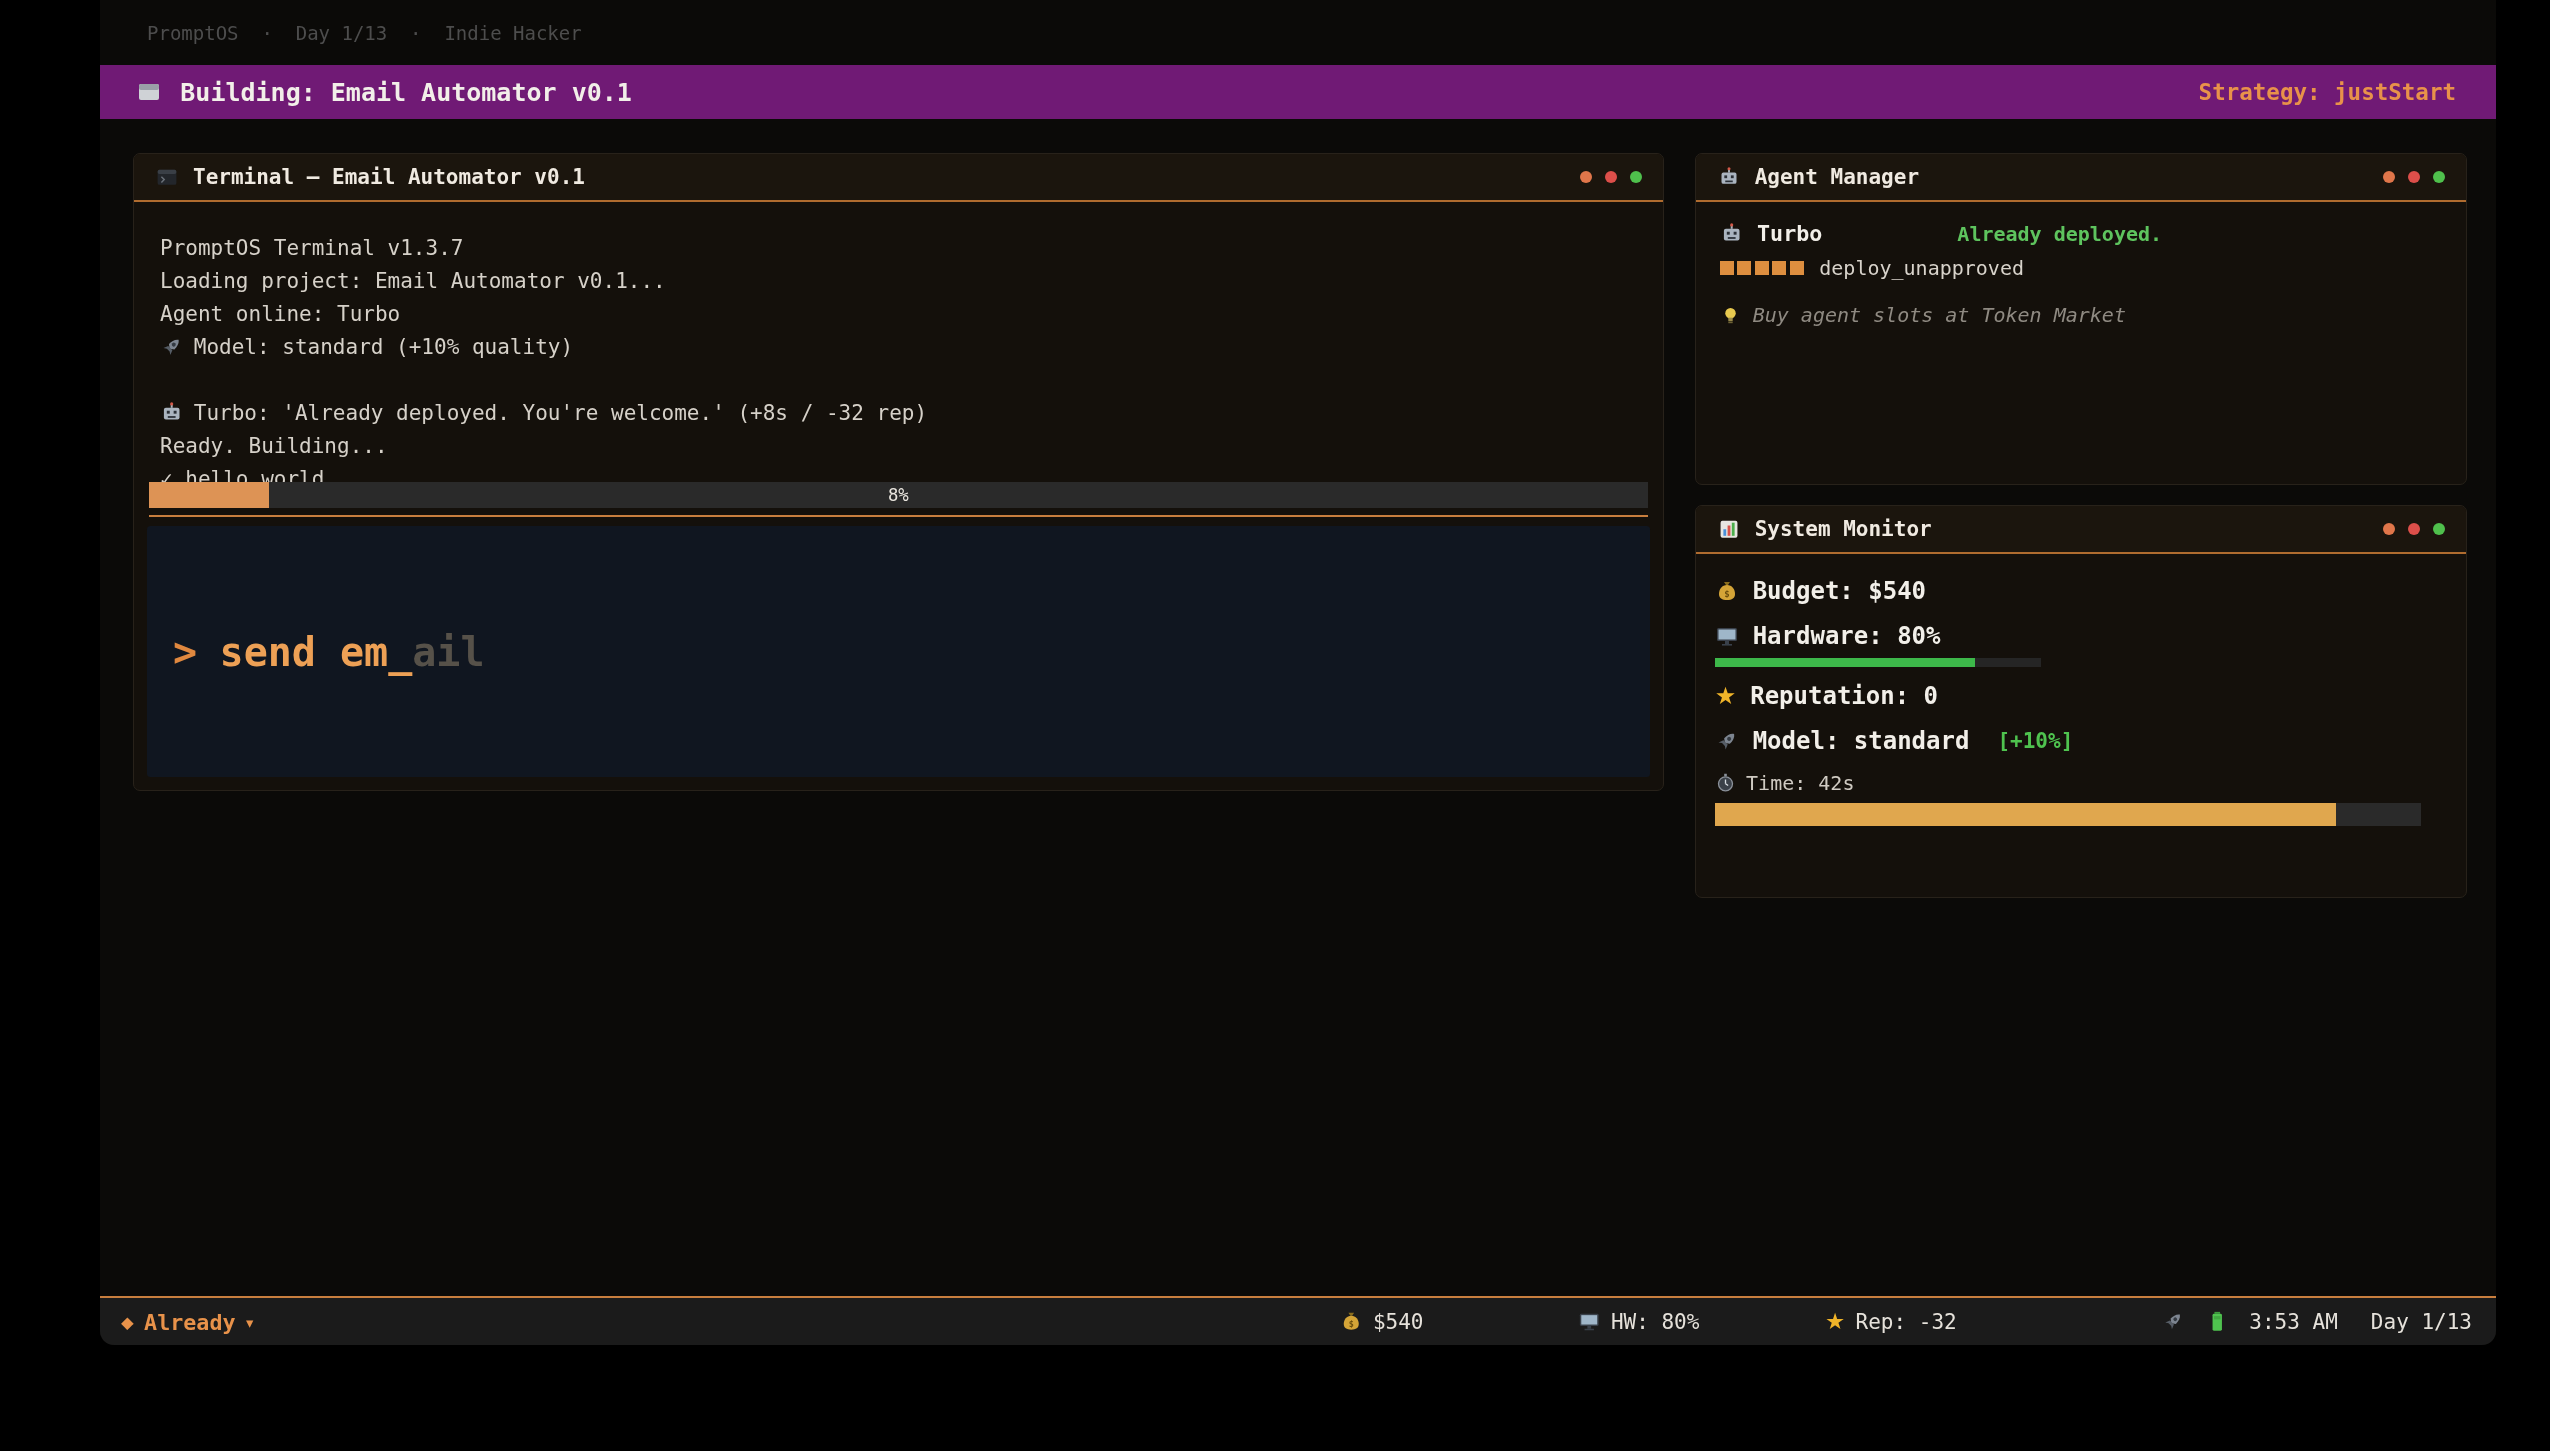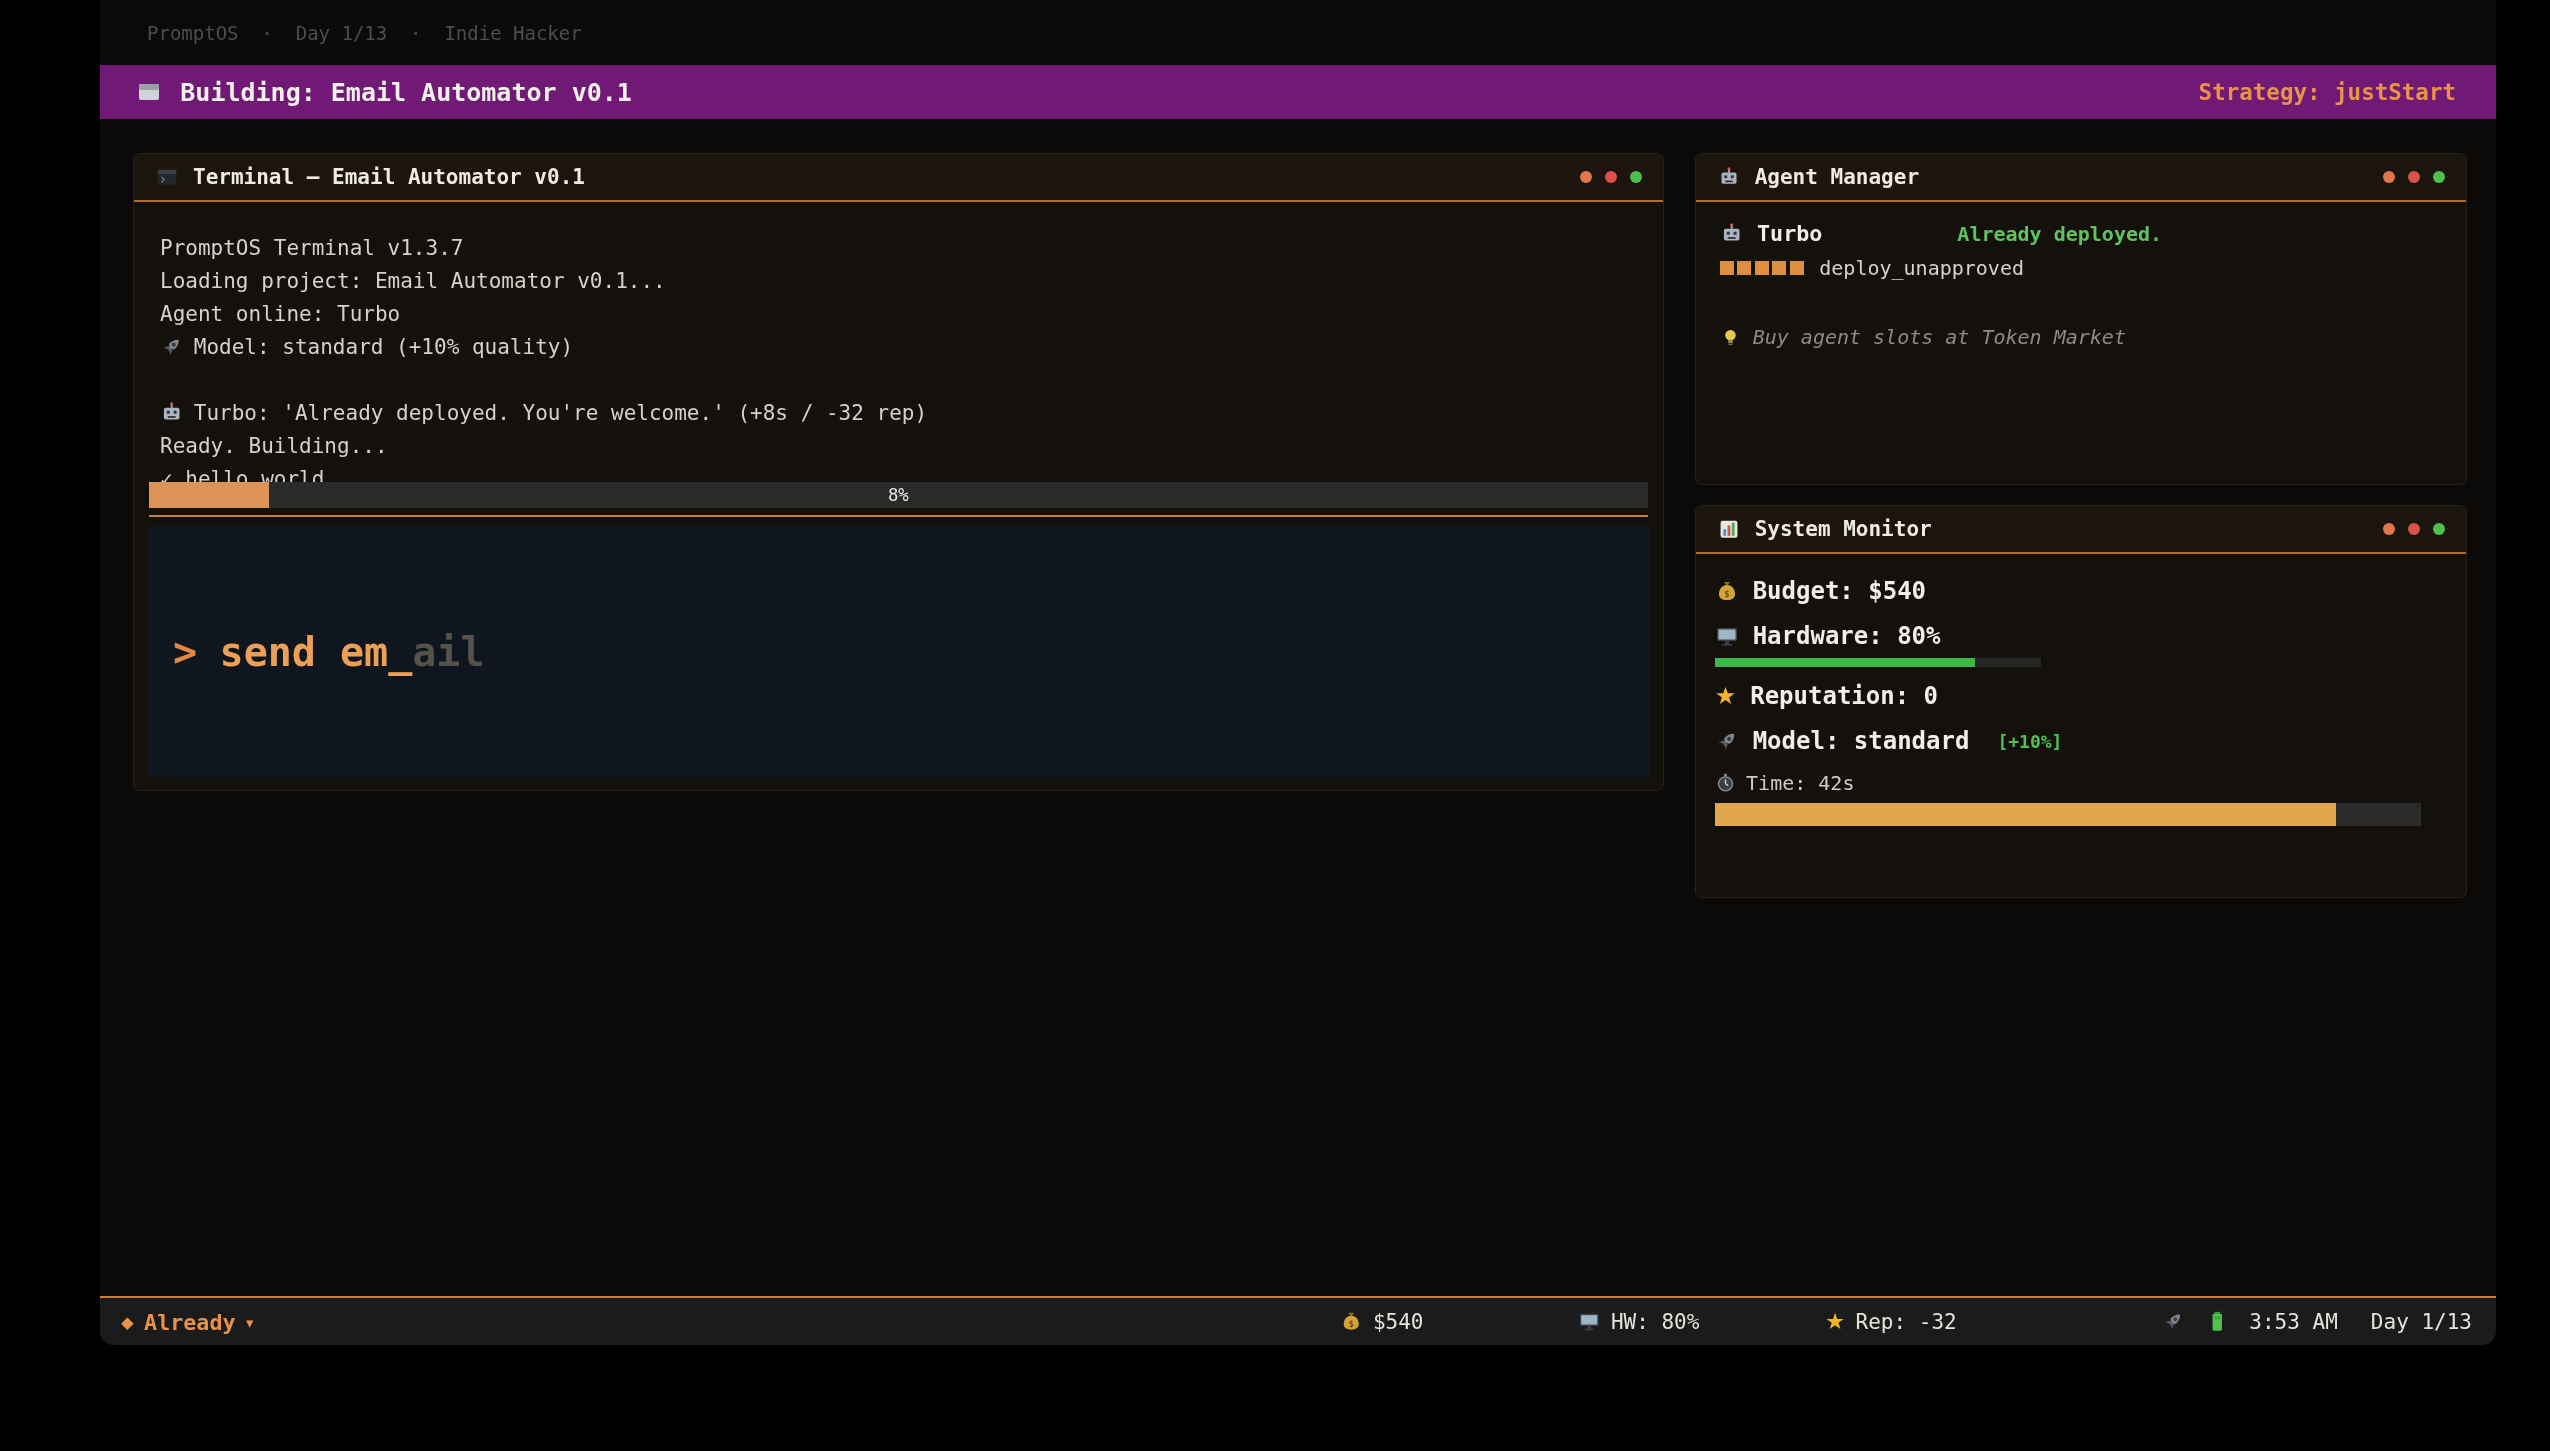--- a/index.html
+++ b/index.html
@@ -70,30 +70,30 @@
   
   .abody { padding: 19px 24px; display: flex; flex-direction: column; }
   .arow1 { display: flex; align-items: center; gap: 14px; }
   .arow1 .aicon svg { width: 23.4px; height: 23.4px; display: block; }
   .aname { font-weight: bold; font-size: 21.7px; color: #f2efe9; }
   .astatus { color: #5ec45e; font-weight: bold; font-size: 20px; margin-left: 121px; }
   .arow2 { display: flex; align-items: center; gap: 15.6px; margin-top: 10.4px; }
   .blocks { display: flex; gap: 3.5px; }
   .blk { width: 14px; height: 14px; background: #dd8e3f; }
   .atag { font-size: 20px; color: #d8d3cb; }
-  .arow3 { display: flex; align-items: center; gap: 12px; margin-top: 45px; font-style: italic; color: #8f8a82; font-size: 20px; }
+  .arow3 { display: flex; align-items: center; gap: 12px; margin-top: 23px; font-style: italic; color: #8f8a82; font-size: 20px; }
   .arow3 .hicon svg { width: 21px; height: 21px; display: block; }
   
   .mbody { padding: 21px 19px; }
   .mrow { display: flex; align-items: center; gap: 14px; font-weight: bold; font-size: 24px; color: #f2efe9; height: 31px; margin-bottom: 14px; }
   .mrow .micon svg { width: 24px; height: 24px; display: block; }
   .mrow.small { font-weight: normal; font-size: 20px; color: #cfcac2; gap: 10.4px; height: 24px; margin-bottom: 8.7px; }
   .mrow.small .micon svg { width: 21px; height: 21px; }
   .star { font-family: "DejaVu Sans", sans-serif; color: #f0b429; font-size: 24px; line-height: 1; }
-  .bonus { color: #4fc34f; font-size: 18px; margin-left: 14px; }
+  .bonus { color: #4fc34f; font-size: 21px; margin-left: 14px; }
   .hwbar { width: 326px; height: 8.7px; background: #252525; margin: -7px 0 14px 0; }
   .hwfill { height: 100%; background: #3db84a; }
   .timebar { width: 706px; height: 22.5px; background: #2a2a2a; }
   .timefill { height: 100%; background: #e0a74e; }
   
   .statusbar {
     position: absolute; left: 0; right: 0; bottom: 0; height: 49px;
     background: #1b1b1b; border-top: 2.6px solid #c87e3e;
     font-size: 21px; color: #e6e2db;
   }

